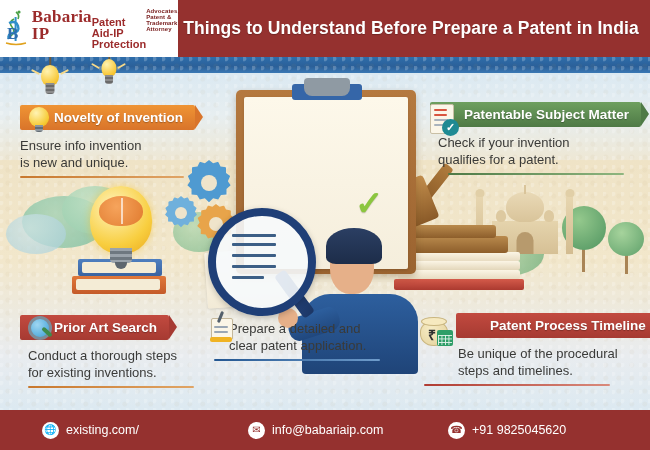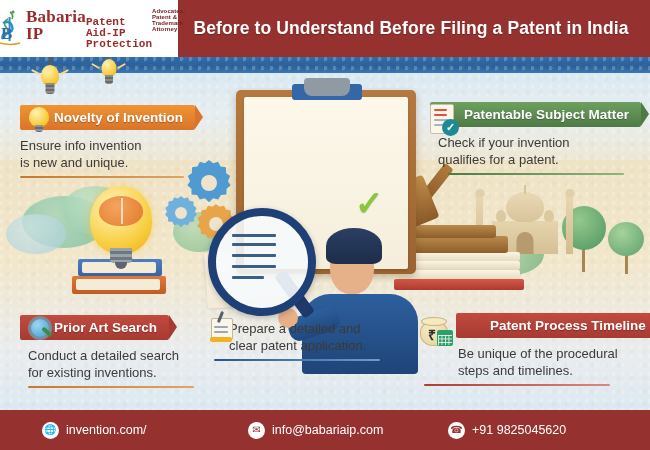--- a/index.html
+++ b/index.html
@@ -7,21 +7,21 @@
 
   #poster{position:relative;width:650px;height:450px;overflow:hidden;background:#f3e6cc;}
 
   
   .header{position:absolute;left:0;top:0;width:650px;height:57px;background:#95312f;display:flex;align-items:stretch;z-index:40;}
   .logo-box{width:178px;background:#ffffff;display:flex;align-items:center;justify-content:center;flex:0 0 178px;}
   .logo-inner{display:flex;align-items:center;gap:3px;padding-left:4px;}
   .logo-mark{position:relative;width:26px;height:40px;flex:0 0 26px;}
   .logo-text{display:flex;flex-direction:row;align-items:flex-start;line-height:1;}
   .logo-l1{font-family:"Liberation Serif",serif;font-weight:bold;font-size:17px;color:#9c2b2b;letter-spacing:.2px;}
-  .logo-l2{font-family:Liberation Mono, monospace;font-weight:bold;font-size:11px;color:#9c2b2b;margin-top:9px;}
+  .logo-l2{font-family:Liberation Sans, sans-serif;font-weight:bold;font-size:11px;color:#9c2b2b;margin-top:9px;}
   .logo-rule{width:100%;height:1px;background:#9c2b2b;margin:1px 0 1px;}
   .logo-l3{font-family:"Liberation Sans",sans-serif;font-weight:bold;font-size:6px;color:#7a2020;letter-spacing:.1px;}
   .header-title{flex:1;display:flex;align-items:center;justify-content:center;color:#ffffff;font-size:17.5px;font-weight:bold;letter-spacing:.1px;padding-right:6px;text-shadow:0 1px 1px rgba(0,0,0,.25);}
 
   
   .band-blue{position:absolute;left:0;top:57px;width:650px;height:16px;background:linear-gradient(180deg,#2e6daa 0%,#2b6099 60%,#3a78b4 100%);z-index:5;}
   .sky{position:absolute;left:0;top:73px;width:650px;height:95px;
        background:linear-gradient(180deg,#dbe9f2 0%,#e7eef0 45%,#efe6cf 100%);z-index:4;}
   .ground{position:absolute;left:0;top:160px;width:650px;height:250px;
           background:linear-gradient(180deg,#efe3c6 0%,#f2e7cb 40%,#e9ecef 78%,#dce9f1 100%);z-index:4;}
@@ -322,21 +322,21 @@
   <div class="card" style="left:20px;top:315px;width:182px;">
     <div class="ic ic-mag" style="left:8px;top:1px;">
       <div class="ring"></div>
         <div class="hdl"></div>
     </div>
     <div class="ribbon red">
       <span>Prior Art Search</span>
       <span class="notch"></span>
     </div>
     <div class="card-body" style="margin-left:8px;">
-      <div>Conduct a detailed search</div>
+      <div>Conduct a thorough steps</div>
       <div>for existing inventions.</div>
     </div>
     <div class="card-rule rule-orange" style="width:166px;margin-left:8px;"></div>
   </div>
 
   <div class="card" style="left:206px;top:313px;width:194px;">
     <div class="ic ic-doc" style="left:4px;top:1px;">
       <div class="pg"></div>
       <div class="ln" style="left:4px;top:12px;width:14px;"></div>
       <div class="ln" style="left:4px;top:17px;width:14px;"></div>
@@ -383,27 +383,27 @@
           </svg>
         </div>
         <div class="logo-text">
           <div class="logo-l1">Babaria IP</div>
           <div class="logo-l2">Patent Aid-IP Protection</div>
           <div class="logo-rule"></div>
           <div class="logo-l3">Advocates, Patent &amp; Trademark Attorney</div>
         </div>
       </div>
     </div>
-    <div class="header-title">Before to Understand Before Filing a Patent in India</div>
+    <div class="header-title">Things to Understand Before Prepare a Patent in India</div>
   </div>
 
   <div class="footer">
     <div class="fitem f1">
       <span class="fic">🌐</span>
-      <span>invention.com/</span>
+      <span>existing.com/</span>
     </div>
     <div class="fitem f2">
       <span class="fic">✉</span>
       <span>info@babariaip.com</span>
     </div>
     <div class="fitem f3">
       <span class="fic">☎</span>
       <span>+91 9825045620</span>
     </div>
   </div>

